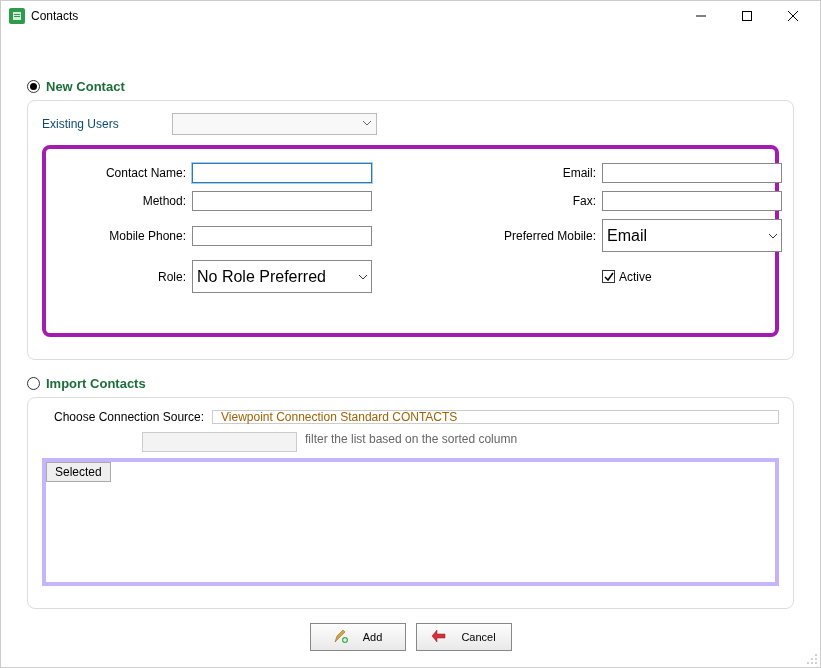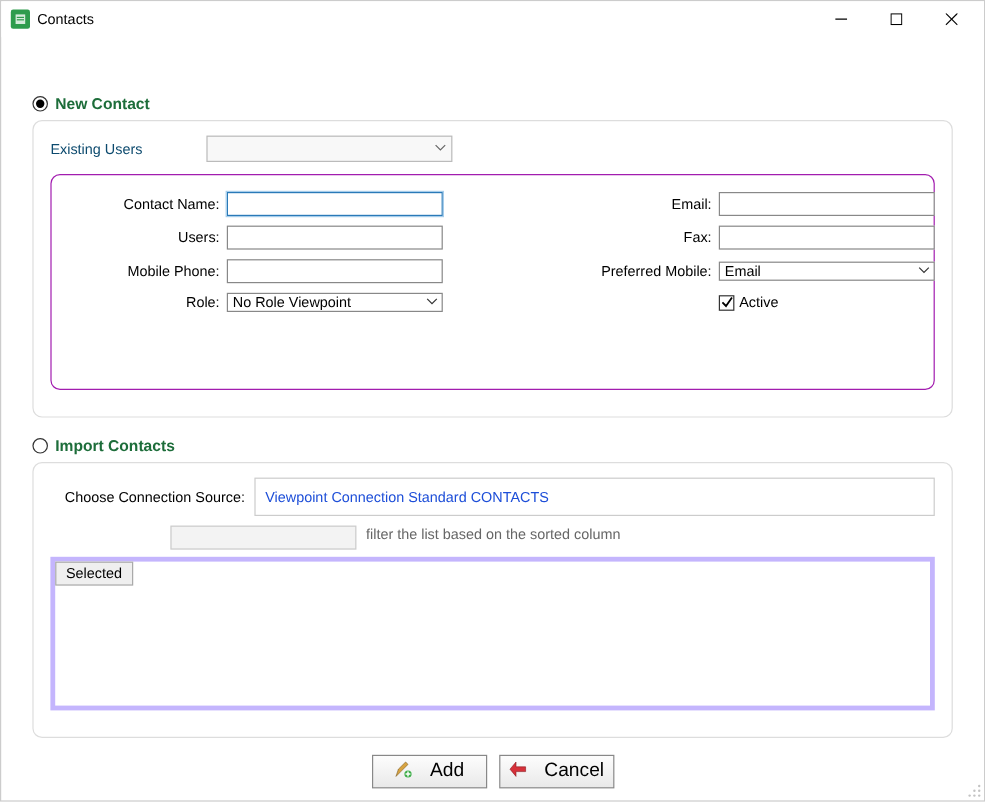--- a/index.html
+++ b/index.html
@@ -89,75 +89,75 @@
     padding: 0 20px 0 6px;
     font-size: 12px;
   }
   .combo .chev {
     position: absolute; right: 4px; top: 50%; transform: translateY(-50%);
   }
   .combo .chev svg { width: 10px; height: 10px; }
   .existing-row .combo { width: 205px; background: #f8f8f8; }
 
   .inner-panel {
-    border: 1px solid #a21caf;
+    border: 4px solid #a21caf;
     border-radius: 8px;
-    padding: 14px 16px 64px 16px;
+    padding: 14px 16px 40px 16px;
   }
   .form-grid {
     display: grid;
     grid-template-columns: 130px 180px 100px 130px 180px;
     row-gap: 8px;
     align-items: center;
   }
   .form-grid .lbl { text-align: right; padding-right: 6px; font-size: 12px; }
   .txt {
     height: 20px;
     border: 1px solid #888;
     padding: 0 4px;
     font-size: 12px;
     width: 100%;
   }
   .txt.focus { border: 1px solid #2a7ab8; outline: 1px solid #a6cdeb; }
   .gap { }
   .select {
-    height: 16px;
+    height: 33px;
     border: 1px solid #888;
     background: #fff;
     display: flex; align-items: center;
     padding: 0 18px 0 4px;
     position: relative;
-    font-size: 12px;
+    font-size: 16px;
     width: 100%;
   }
   .select .chev { position: absolute; right: 3px; top: 50%; transform: translateY(-50%); }
   .select .chev svg { width: 10px; height: 10px; }
   .chk-row { display: flex; align-items: center; }
   .chk {
     width: 13px; height: 13px; border: 1px solid #333; background: #fff;
     display: inline-flex; align-items: center; justify-content: center;
     margin-right: 4px;
   }
   .chk svg { width: 10px; height: 10px; }
 
   
   .import-panel .src-row {
     display: flex; align-items: center;
     margin-bottom: 8px;
   }
   .import-panel .src-lbl { width: 170px; text-align: left; padding-left: 12px; }
   .import-panel .src-combo {
     flex: 1;
-    height: 32px;
+    height: 14px;
     border: 1px solid #ccc;
     background: #fff;
     display: flex; align-items: center;
     padding: 0 20px 0 8px;
     position: relative;
-    color: #1d4ed8;
+    color: #a16207;
   }
   .import-panel .src-combo .chev { position: absolute; right: 6px; top: 50%; transform: translateY(-50%); }
   .filter-row { display: flex; align-items: flex-start; margin-left: 100px; margin-bottom: 6px; }
   .filter-row .filter-input {
     width: 155px; height: 20px; border: 1px solid #ccc; background: #f3f3f3;
     margin-right: 8px;
   }
   .filter-row .hint { color: #666; }
   .grid {
     border: 4px solid #c4b5fd;
@@ -178,21 +178,21 @@
     display: flex; justify-content: center;
     gap: 10px;
     margin-top: 14px;
   }
   .btn {
     width: 96px; height: 28px;
     border: 1px solid #888;
     background: linear-gradient(#fdfdfd, #e9e9e9);
     display: inline-flex; align-items: center; justify-content: center;
     gap: 14px;
-    font-size: 16px;
+    font-size: 11px;
     cursor: default;
     padding: 0 10px;
   }
   .btn svg { width: 16px; height: 16px; }
 
   .resize-grip {
     position: absolute; right: 2px; bottom: 2px;
     width: 14px; height: 14px;
     opacity: 0.5;
   }
@@ -250,42 +250,42 @@
 
     <div class="inner-panel">
       <div class="form-grid">
 
         <div class="lbl">Contact Name:</div>
         <input class="txt focus" value="" style="">
         <div class="gap"></div>
         <div class="lbl">Email:</div>
         <input class="txt" value="" style="">
 
-        <div class="lbl">Users:</div>
+        <div class="lbl">Method:</div>
         <input class="txt" value="" style="">
         <div class="gap"></div>
         <div class="lbl">Fax:</div>
         <input class="txt" value="" style="">
 
         <div class="lbl">Mobile Phone:</div>
         <input class="txt" value="" style="">
         <div class="gap"></div>
         <div class="lbl">Preferred Mobile:</div>
         <div class="select">
           <span>Email</span>
           <span class="chev">
             <svg viewBox="0 0 10 10">
                 <polyline points="1,3 5,7 9,3" fill="none" stroke="#333" stroke-width="1"></polyline>
               </svg>
           </span>
         </div>
 
         <div class="lbl">Role:</div>
         <div class="select">
-          <span>No Role Viewpoint</span>
+          <span>No Role Preferred</span>
           <span class="chev">
             <svg viewBox="0 0 10 10">
                 <polyline points="1,3 5,7 9,3" fill="none" stroke="#333" stroke-width="1"></polyline>
               </svg>
           </span>
         </div>
         <div class="gap"></div>
         <div class="lbl"></div>
         <div class="chk-row">
           <span class="chk">

